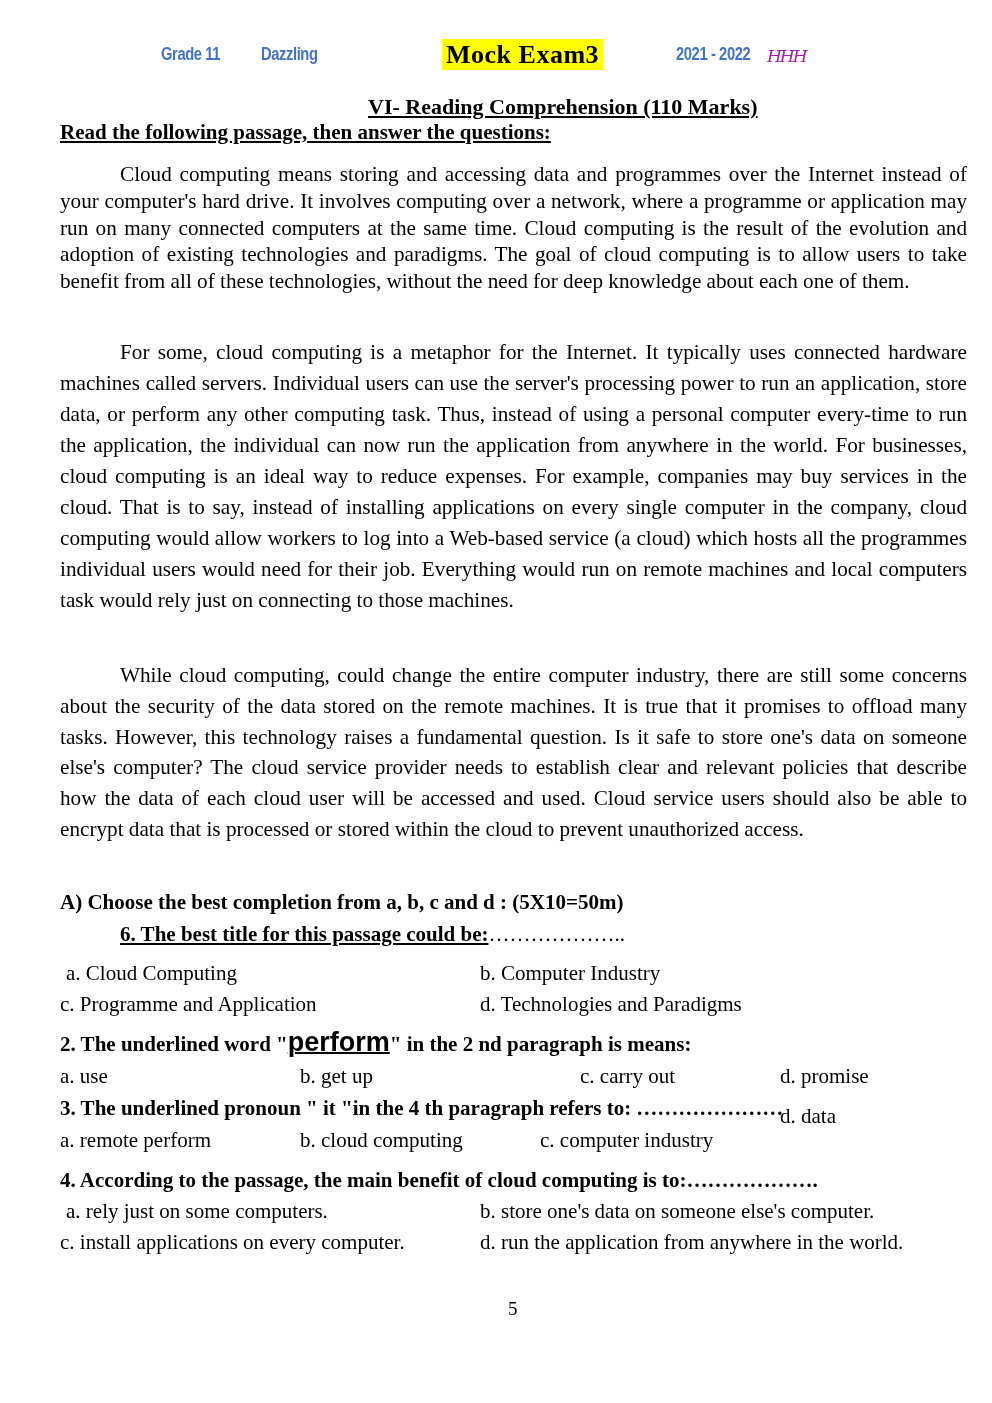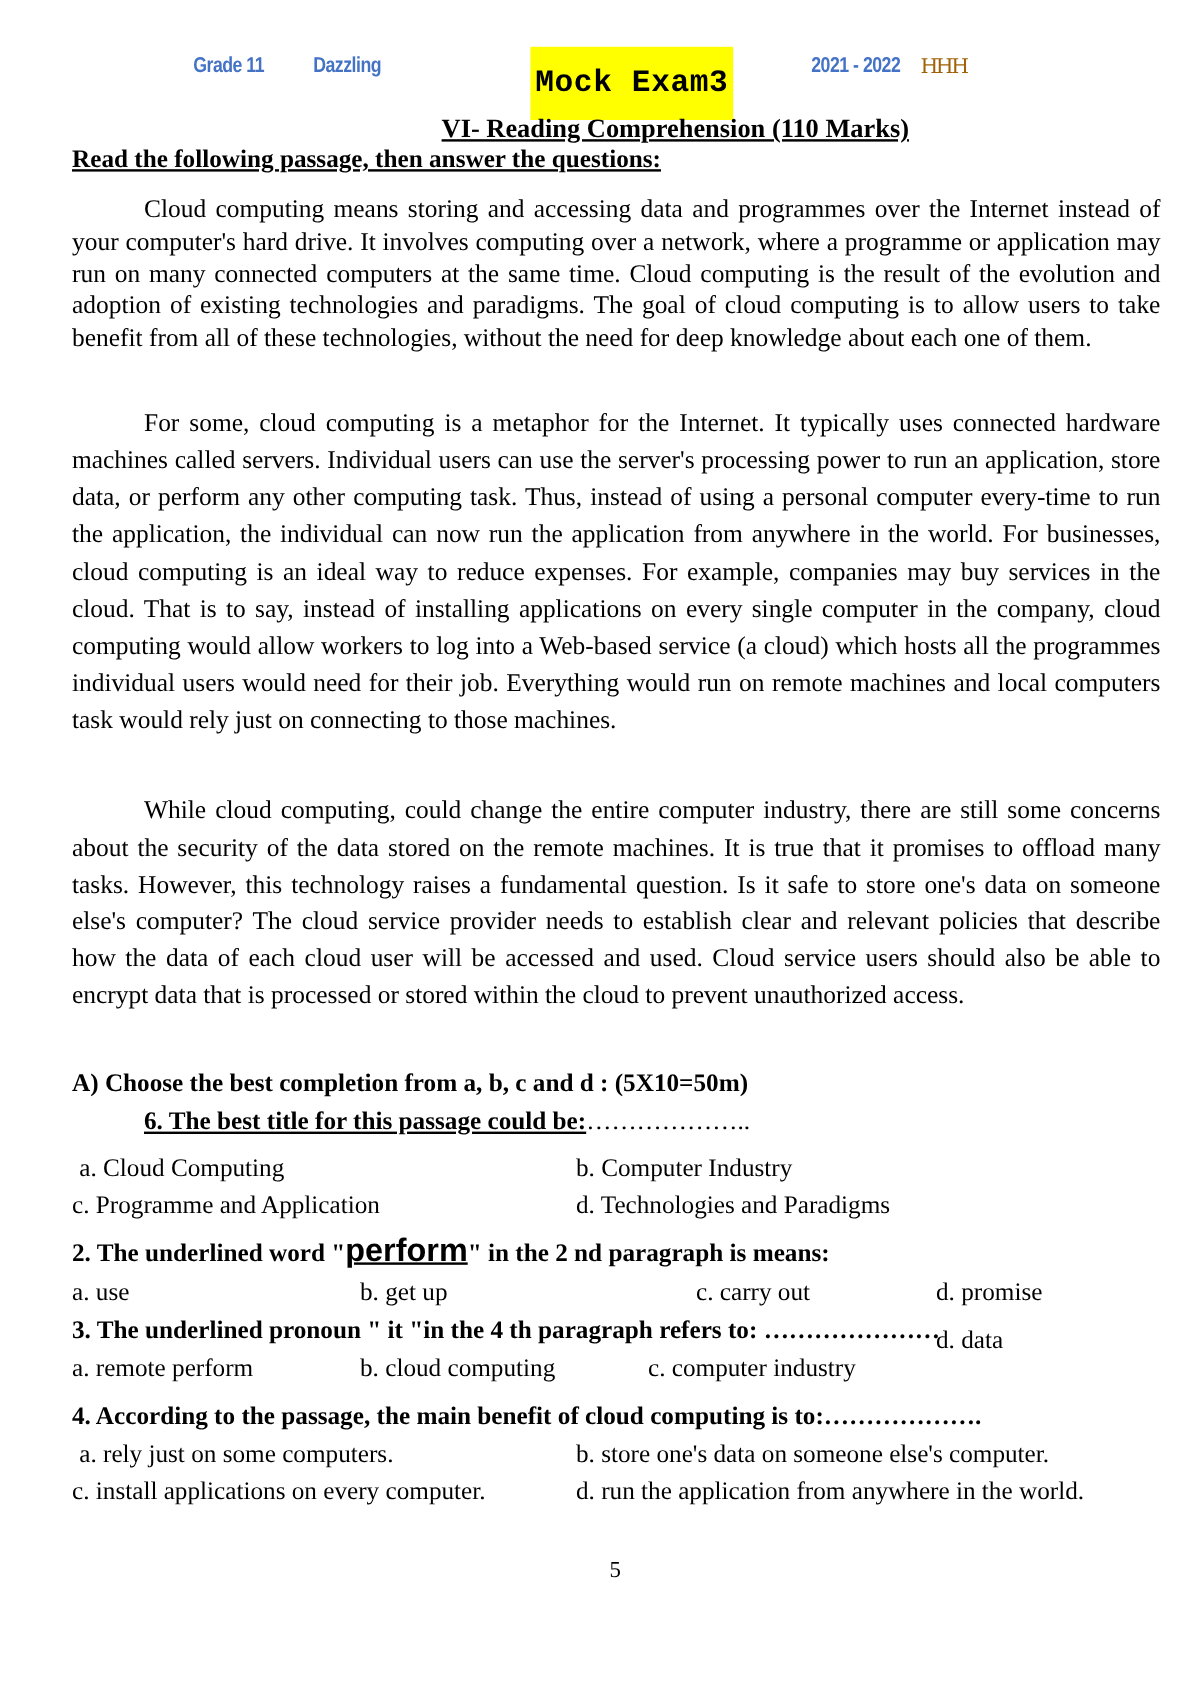--- a/index.html
+++ b/index.html
@@ -41,32 +41,33 @@
       transform-origin: left center;
     }
     .hdr-grade { left: 161px; }
     .hdr-dazzling { left: 261px; }
     .hdr-year { left: 676px; }
     .hdr-sig {
       position: absolute;
       left: 767px;
       top: 6px;
       font-family: "DejaVu Serif", serif;
+      font-style: italic;
       font-size: 17px;
-      color: #a16207;
+      color: #a21caf;
       letter-spacing: -2px;
     }
     .hdr-mock {
       position: absolute;
       left: 442px;
       top: -1px;
       height: 31px;
-      padding: 15px 4px;
+      padding: 0 4px;
       background: #ffff00;
-      font-family: Liberation Mono, monospace;
+      font-family: Liberation Serif, serif;
       font-weight: bold;
       font-size: 26px;
       line-height: 31px;
       color: #000;
       letter-spacing: 0.5px;
     }
 
     
     .section-title {
       position: absolute;

